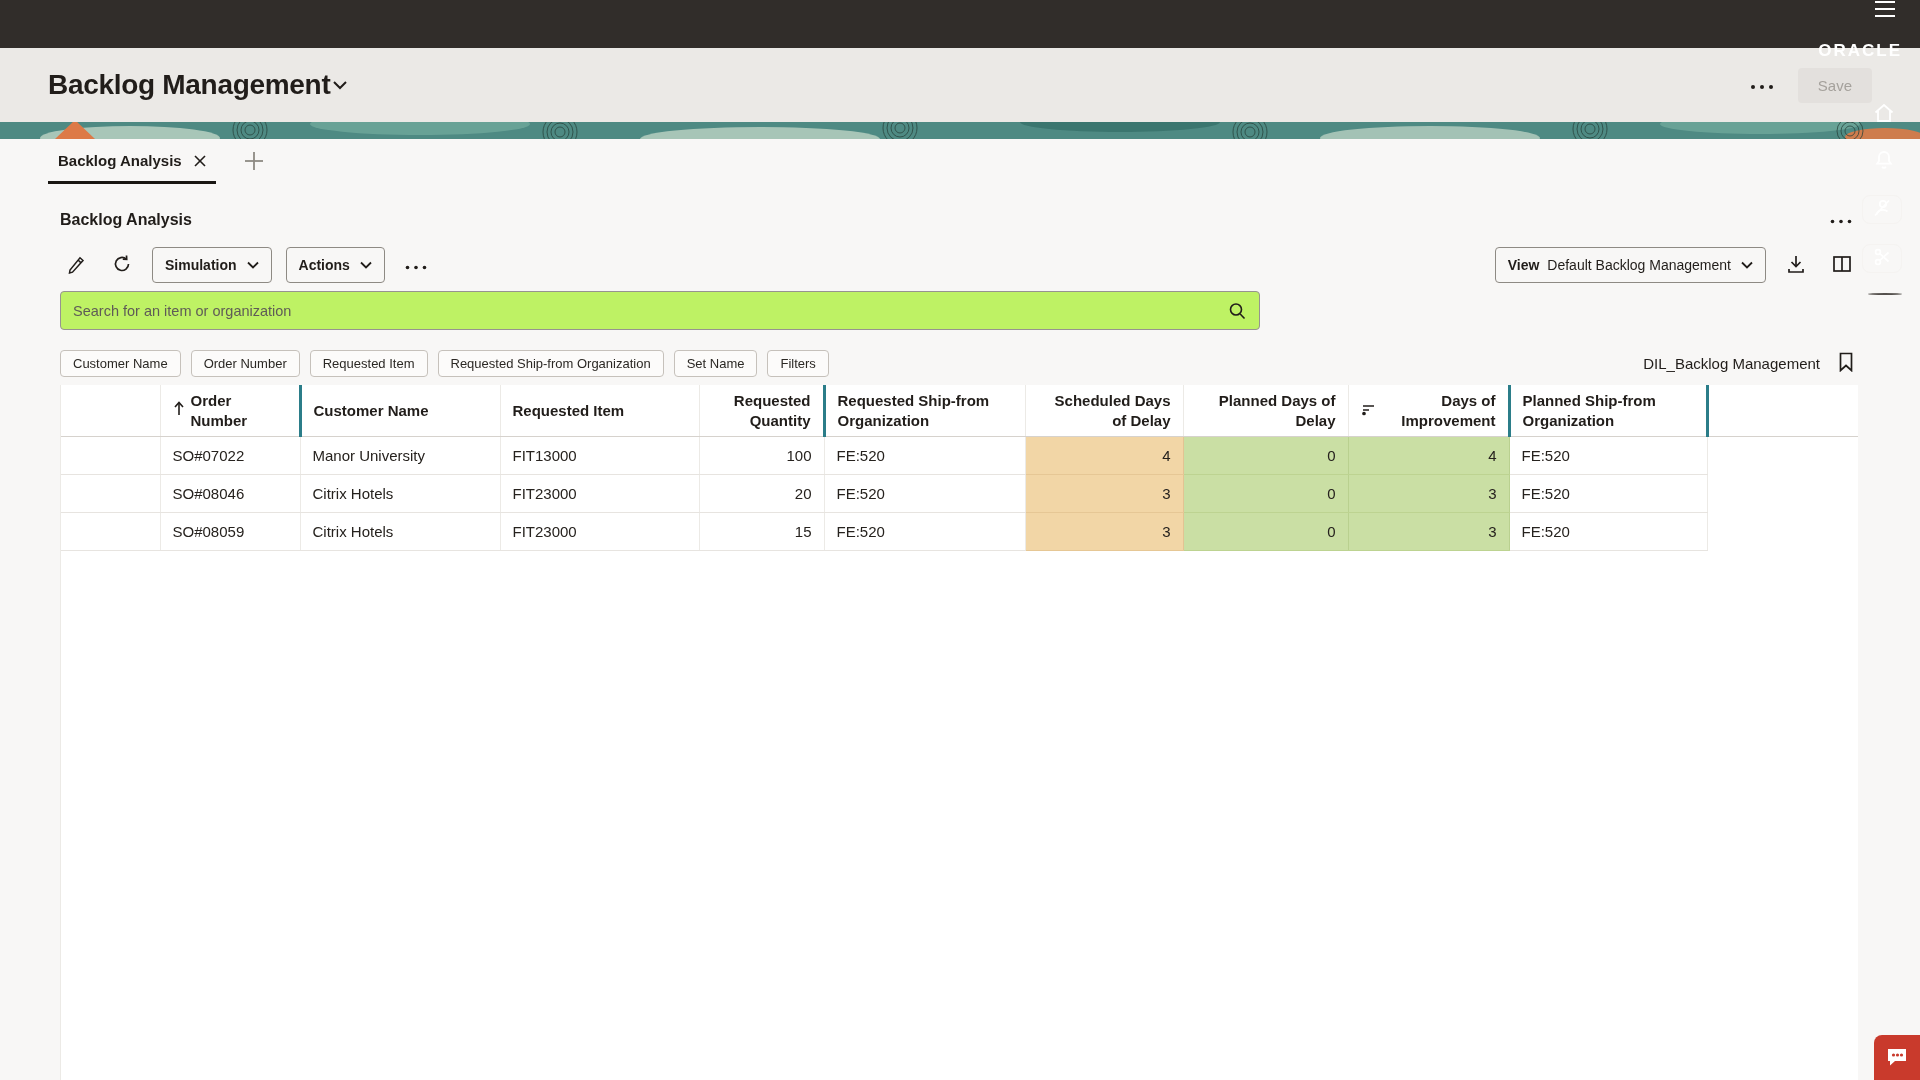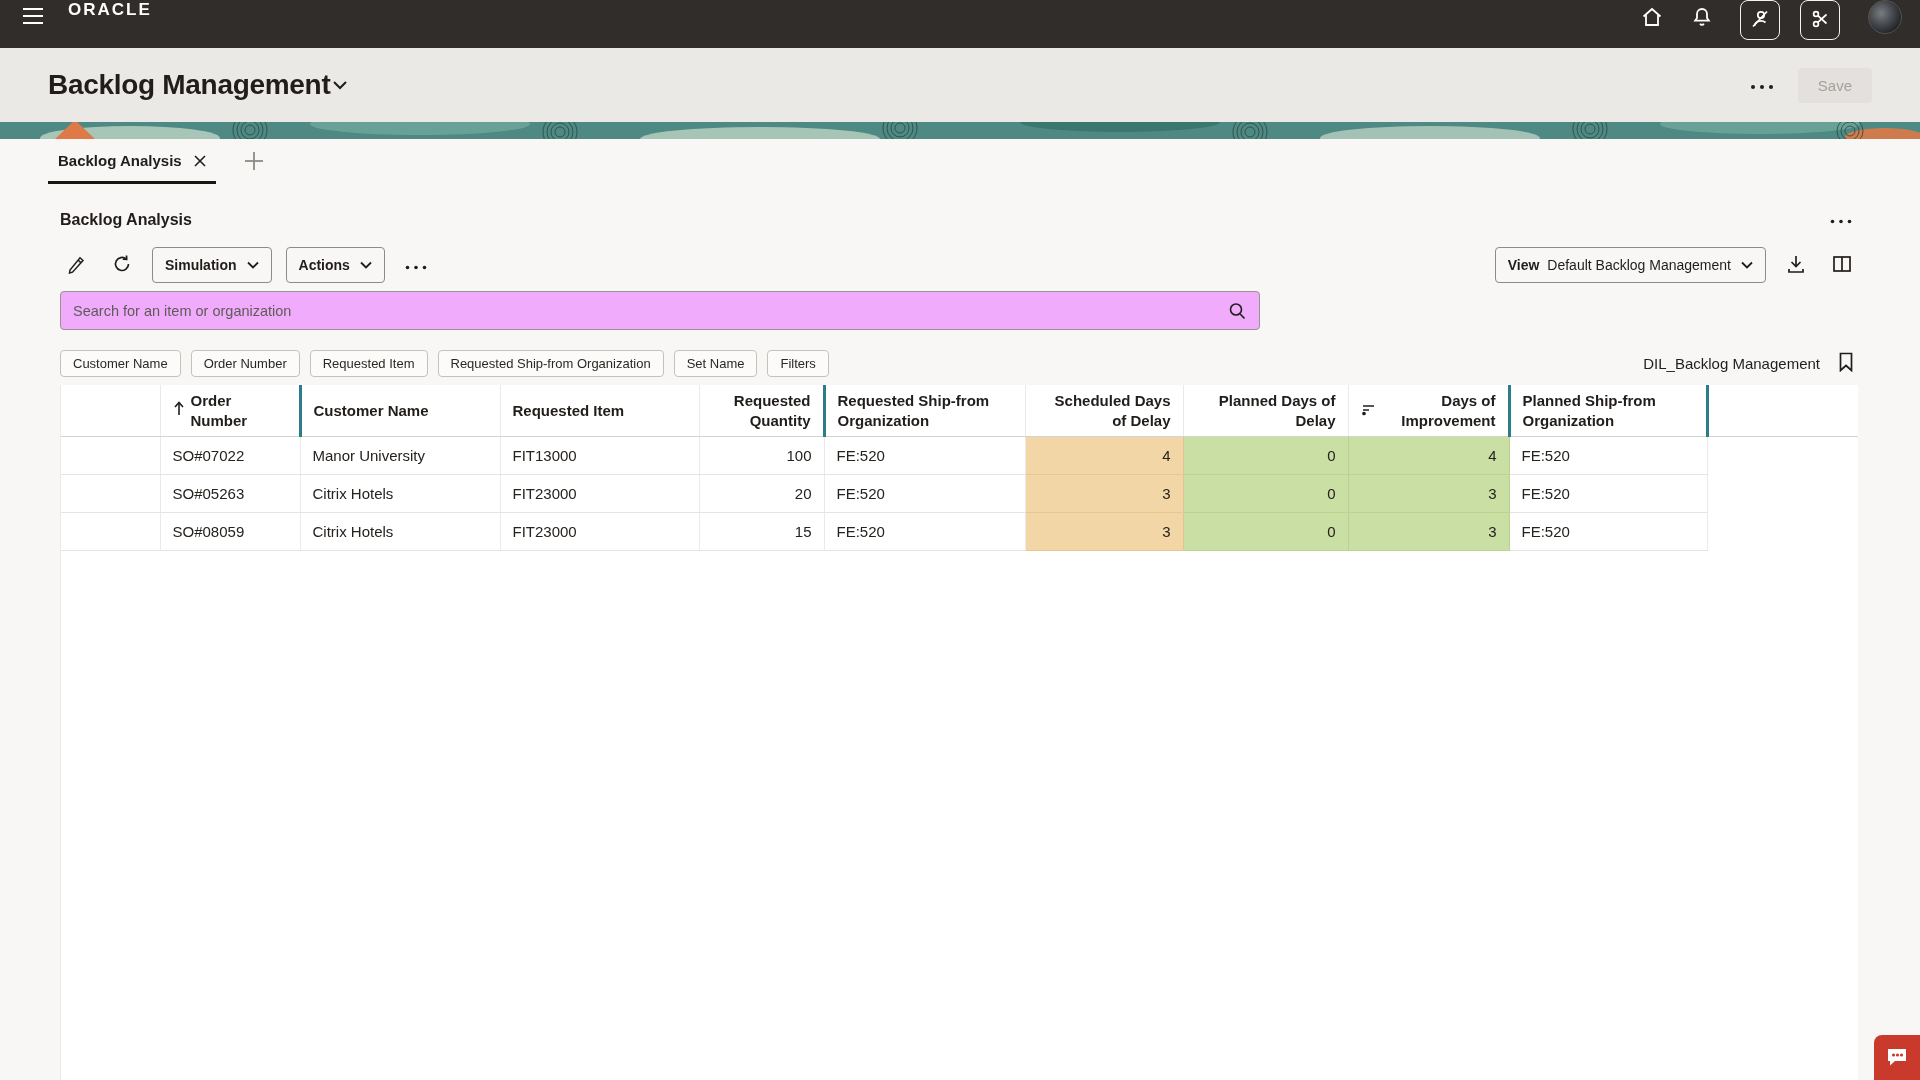--- a/index.html
+++ b/index.html
@@ -8,21 +8,21 @@
     font-family: "Liberation Sans", sans-serif;
     background: var(--content-bg, #f8f7f6);
     color: var(--text, #211d1a);
     position: relative;
   }
   button { font-family: inherit; background:none; border:none; cursor:pointer; color:inherit; }
 
   
   .topbar {
     height:48px; background: var(--topbar-bg, #312d2a);
-    display:flex; align-items:flex-start; padding:0 18px 0 16px; gap:14px;
+    display:flex; align-items:flex-end; padding:0 18px 0 16px; gap:20px;flex-direction:column;
   }
   .hamburger-btn { width:34px; height:34px; display:flex; align-items:center; justify-content:center; }
   .brand { color:#fff; font-weight:700; font-size:17px; letter-spacing:2px; margin-left:4px; }
   .topbar-spacer { flex:1; }
   .tb-iconbtn { width:36px; height:36px; display:flex; align-items:center; justify-content:center; border-radius:4px; }
   .tb-iconbtn.boxed { border:1.5px solid #f5f3f1; width:40px; height:40px; border-radius:8px; margin-left:6px; }
   .avatar { width:34px; height:34px; border-radius:50%; margin-left:14px;
     background: radial-gradient(circle at 38% 38%, #7a7d80 0%, #4a4d52 38%, #1d2024 78%);
     border:1px solid #55514d; }
 
@@ -61,21 +61,21 @@
   .dd-btn {
     display:flex; align-items:center; gap:8px; border:1px solid #8e8a84; border-radius:4px;
     height:36px; padding:0 12px; font-size:14px; background:transparent;
   }
   .dd-bold { font-weight:700; }
   .dd-val { font-weight:400; }
   .chev { display:flex; align-items:center; margin-left:2px; }
 
   .search-row { margin-top:8px; }
   .search-box {
-    width:1200px; height:39px; background:#f0abfc; border:1px solid #979390; border-radius:4px;
+    width:1200px; height:39px; background:#bef264; border:1px solid #979390; border-radius:4px;
     display:flex; align-items:center; padding:0 12px;
   }
   .search-box input {
     flex:1; border:none; outline:none; font-size:14.5px; color:#46423e; background:transparent;
     font-family:"Liberation Sans", sans-serif;
   }
   .search-box input::placeholder { color:#5f5b57; }
   .search-glyph { display:flex; align-items:center; }
 
   .chips-row { margin-top:20px; display:flex; align-items:center; justify-content:space-between; }
@@ -442,21 +442,21 @@
             <td class="ar">100</td>
             <td class="">FE:520</td>
             <td class="ar warn">4</td>
             <td class="ar good">0</td>
             <td class="ar good">4</td>
             <td class="">FE:520</td>
             <td class="c-trail"></td>
           </tr>
           <tr>
             <td class="c-sel"></td>
-            <td class="">SO#05263</td>
+            <td class="">SO#08046</td>
             <td class="">Citrix Hotels</td>
             <td class="">FIT23000</td>
             <td class="ar">20</td>
             <td class="">FE:520</td>
             <td class="ar warn">3</td>
             <td class="ar good">0</td>
             <td class="ar good">3</td>
             <td class="">FE:520</td>
             <td class="c-trail"></td>
           </tr>

